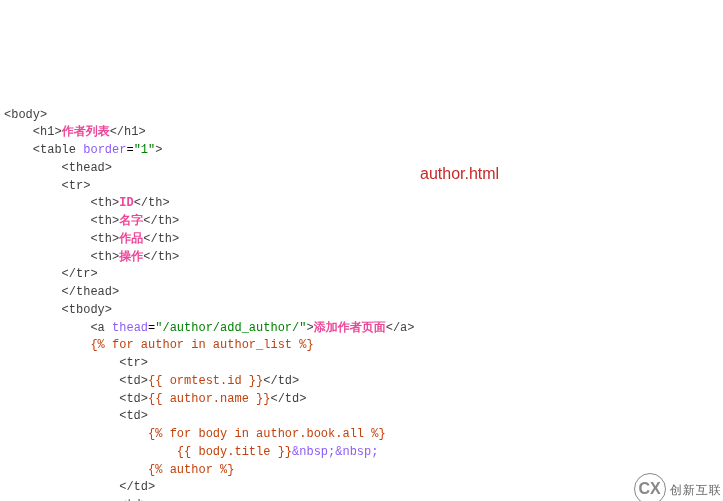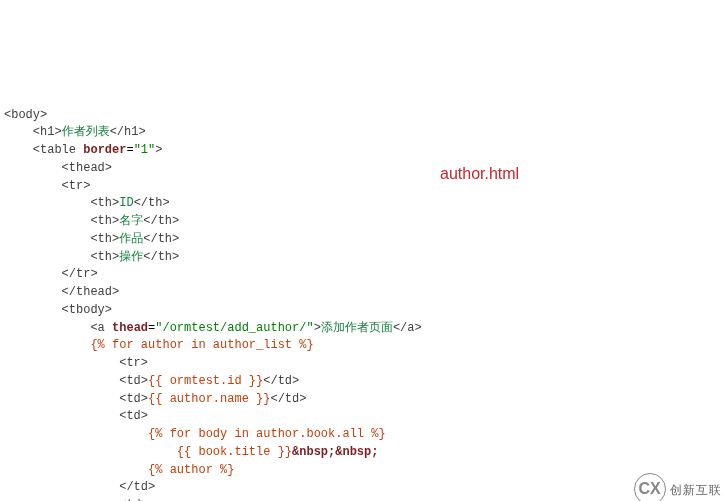--- a/index.html
+++ b/index.html
@@ -7,27 +7,27 @@
     font-family: "Menlo", "Consolas", "Courier New", monospace;
     font-size: 12px;
     line-height: 1.48;
     background: #fff;
     color: #000;
     white-space: pre;
     padding: 0 0 0 4px;
     width: 723px;
   }
   .tag   { color: #404040; }
-  .attr  { color: #7f1d1d; font-weight: bold; }
+  .attr  { color: #8b5cf6; }
   .val   { color: #008000; }
-  .text  { color: #15803d; }
+  .text  { color: #ec4899; font-weight: bold; }
   .dj    { color: #c2410c; }
   .label {
     position: absolute;
-    left: 440px;
+    left: 420px;
     top: 162px;
     font-family: Arial, sans-serif;
     font-size: 16px;
     color: #c62828;
   }
   .logo {
     position: absolute;
     right: 6px;
     bottom: 6px;
     font-family: Arial, sans-serif;
@@ -61,28 +61,28 @@
 <span>    </span><span class="tag">&lt;table</span><span> </span><span class="attr">border</span><span>=</span><span class="val">"</span><span class="val">1</span><span class="val">"</span><span class="tag">&gt;</span>
 <span>        </span><span class="tag">&lt;thead&gt;</span>
 <span>        </span><span class="tag">&lt;tr&gt;</span>
 <span>            </span><span class="tag">&lt;th&gt;</span><span class="text">ID</span><span class="tag">&lt;/th&gt;</span>
 <span>            </span><span class="tag">&lt;th&gt;</span><span class="text">名字</span><span class="tag">&lt;/th&gt;</span>
 <span>            </span><span class="tag">&lt;th&gt;</span><span class="text">作品</span><span class="tag">&lt;/th&gt;</span>
 <span>            </span><span class="tag">&lt;th&gt;</span><span class="text">操作</span><span class="tag">&lt;/th&gt;</span>
 <span>        </span><span class="tag">&lt;/tr&gt;</span>
 <span>        </span><span class="tag">&lt;/thead&gt;</span>
 <span>        </span><span class="tag">&lt;tbody&gt;</span>
-<span>            </span><span class="tag">&lt;a</span><span> </span><span class="attr">thead</span><span>=</span><span class="val">"</span><span class="val">/ormtest/add_author/</span><span class="val">"</span><span class="tag">&gt;</span><span class="text">添加作者页面</span><span class="tag">&lt;/a&gt;</span>
+<span>            </span><span class="tag">&lt;a</span><span> </span><span class="attr">thead</span><span>=</span><span class="val">"</span><span class="val">/author/add_author/</span><span class="val">"</span><span class="tag">&gt;</span><span class="text">添加作者页面</span><span class="tag">&lt;/a&gt;</span>
 <span>            </span><span class="dj">{% for author in author_list %}</span>
 <span>                </span><span class="tag">&lt;tr&gt;</span>
 <span>                </span><span class="tag">&lt;td&gt;</span><span class="dj">{{ ormtest.id }}</span><span class="tag">&lt;/td&gt;</span>
 <span>                </span><span class="tag">&lt;td&gt;</span><span class="dj">{{ author.name }}</span><span class="tag">&lt;/td&gt;</span>
 <span>                </span><span class="tag">&lt;td&gt;</span>
 <span>                    </span><span class="dj">{% for body in author.book.all %}</span>
-<span>                        </span><span class="dj">{{ book.title }}</span><span class="attr">&amp;nbsp;&amp;nbsp;</span>
+<span>                        </span><span class="dj">{{ body.title }}</span><span class="attr">&amp;nbsp;&amp;nbsp;</span>
 <span>                    </span><span class="dj">{% author %}</span>
 <span>                </span><span class="tag">&lt;/td&gt;</span>
 <span>                </span><span class="tag">&lt;td&gt;</span>
 
 
 
 
 
 <span></span>
 

